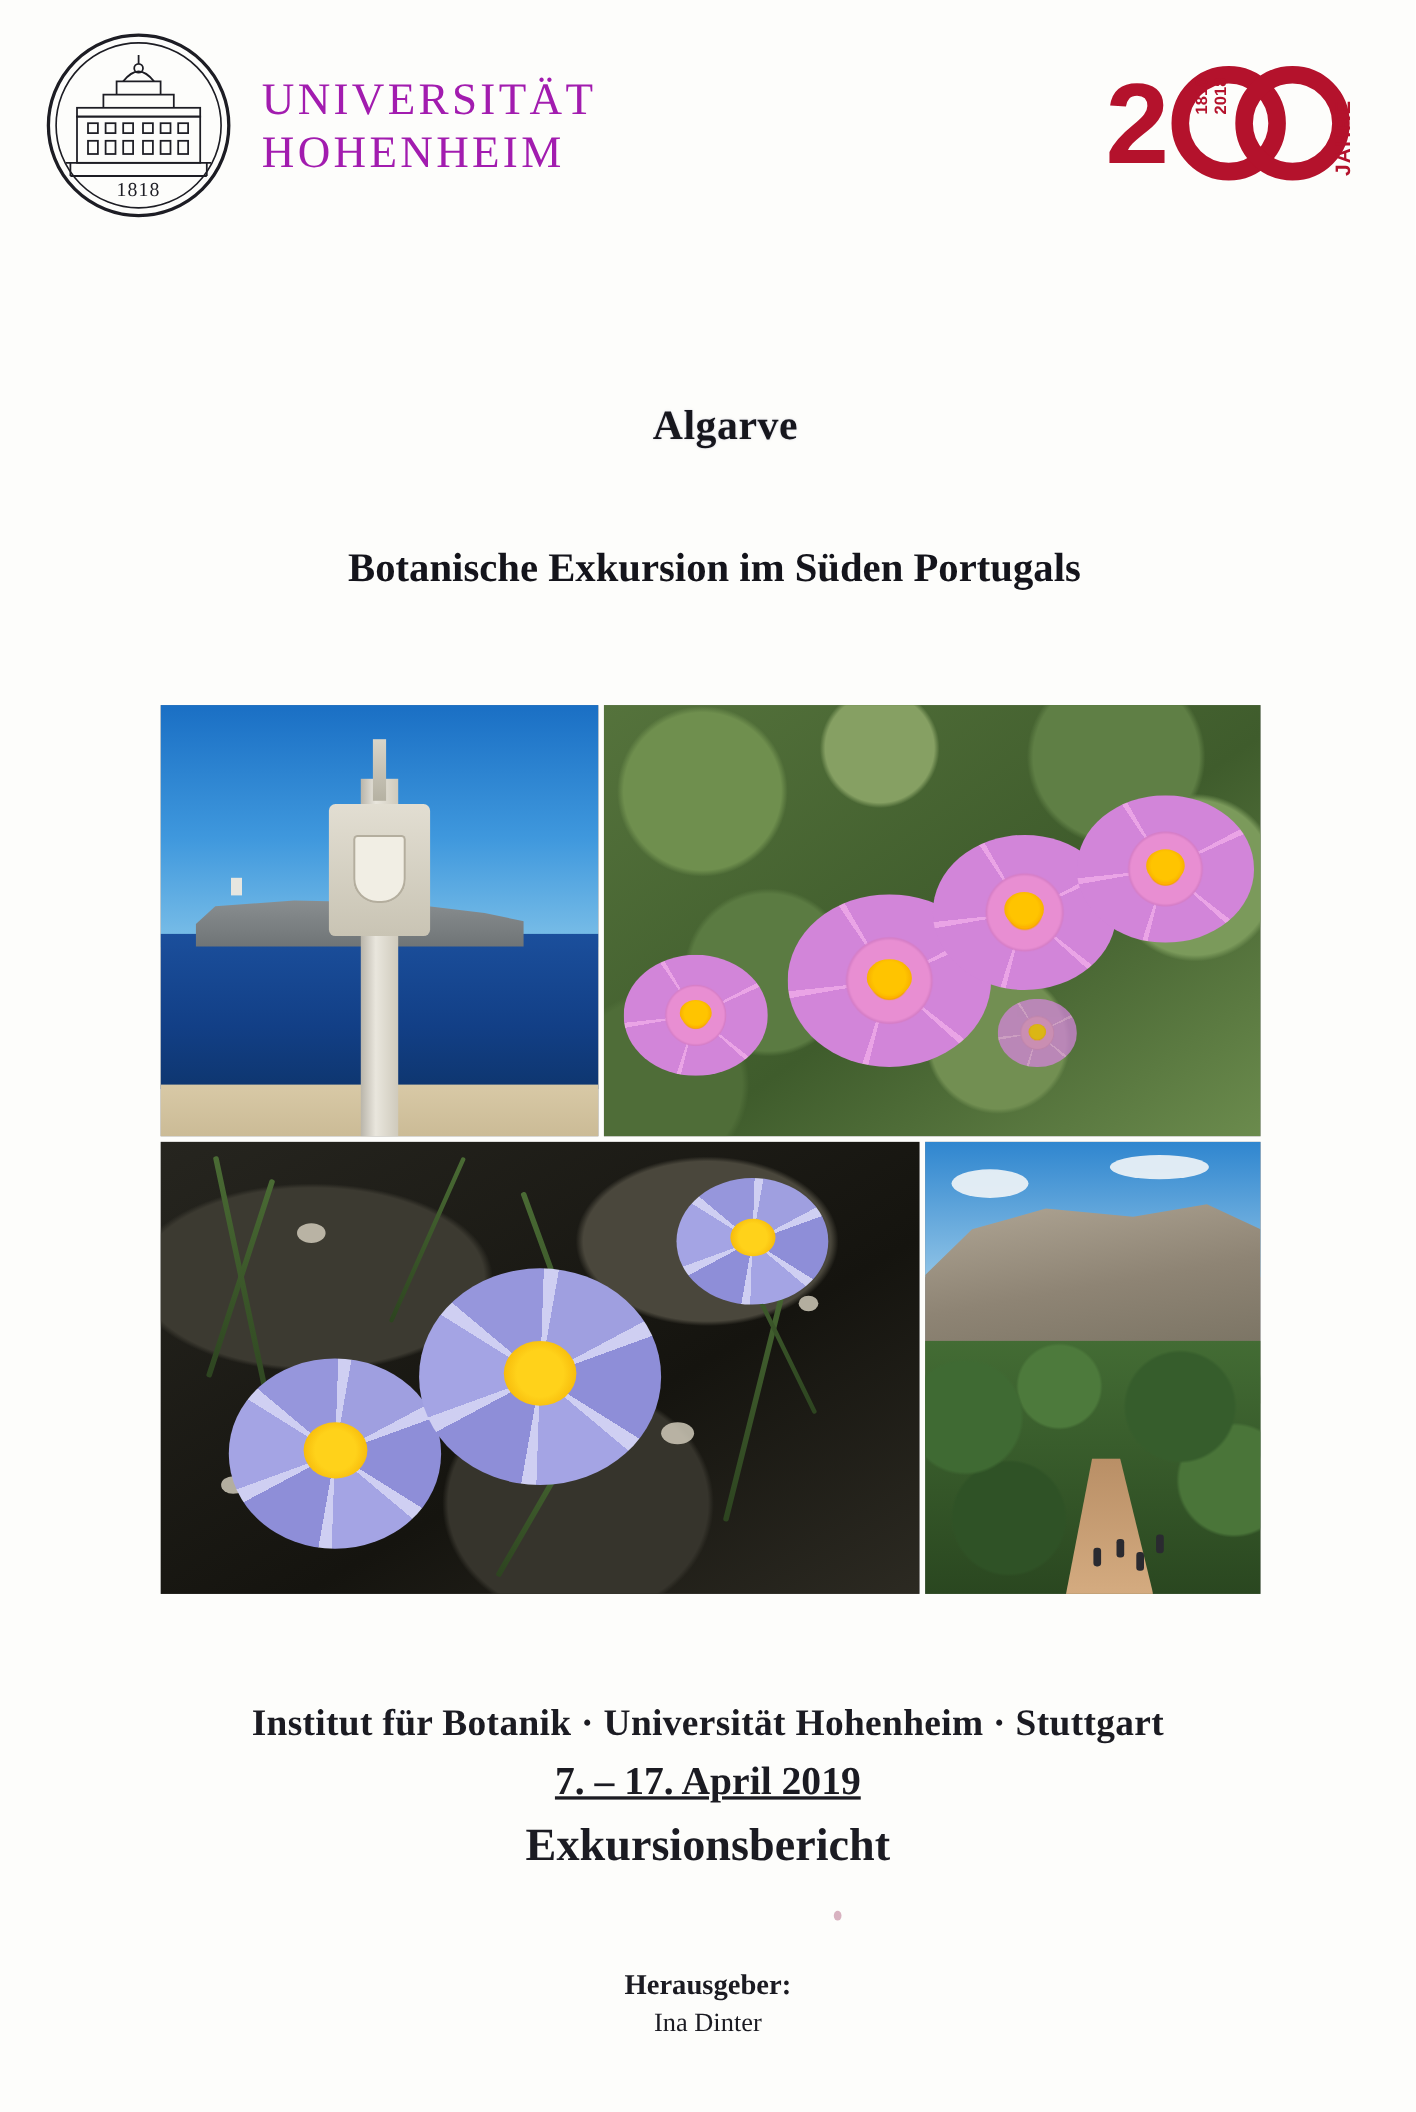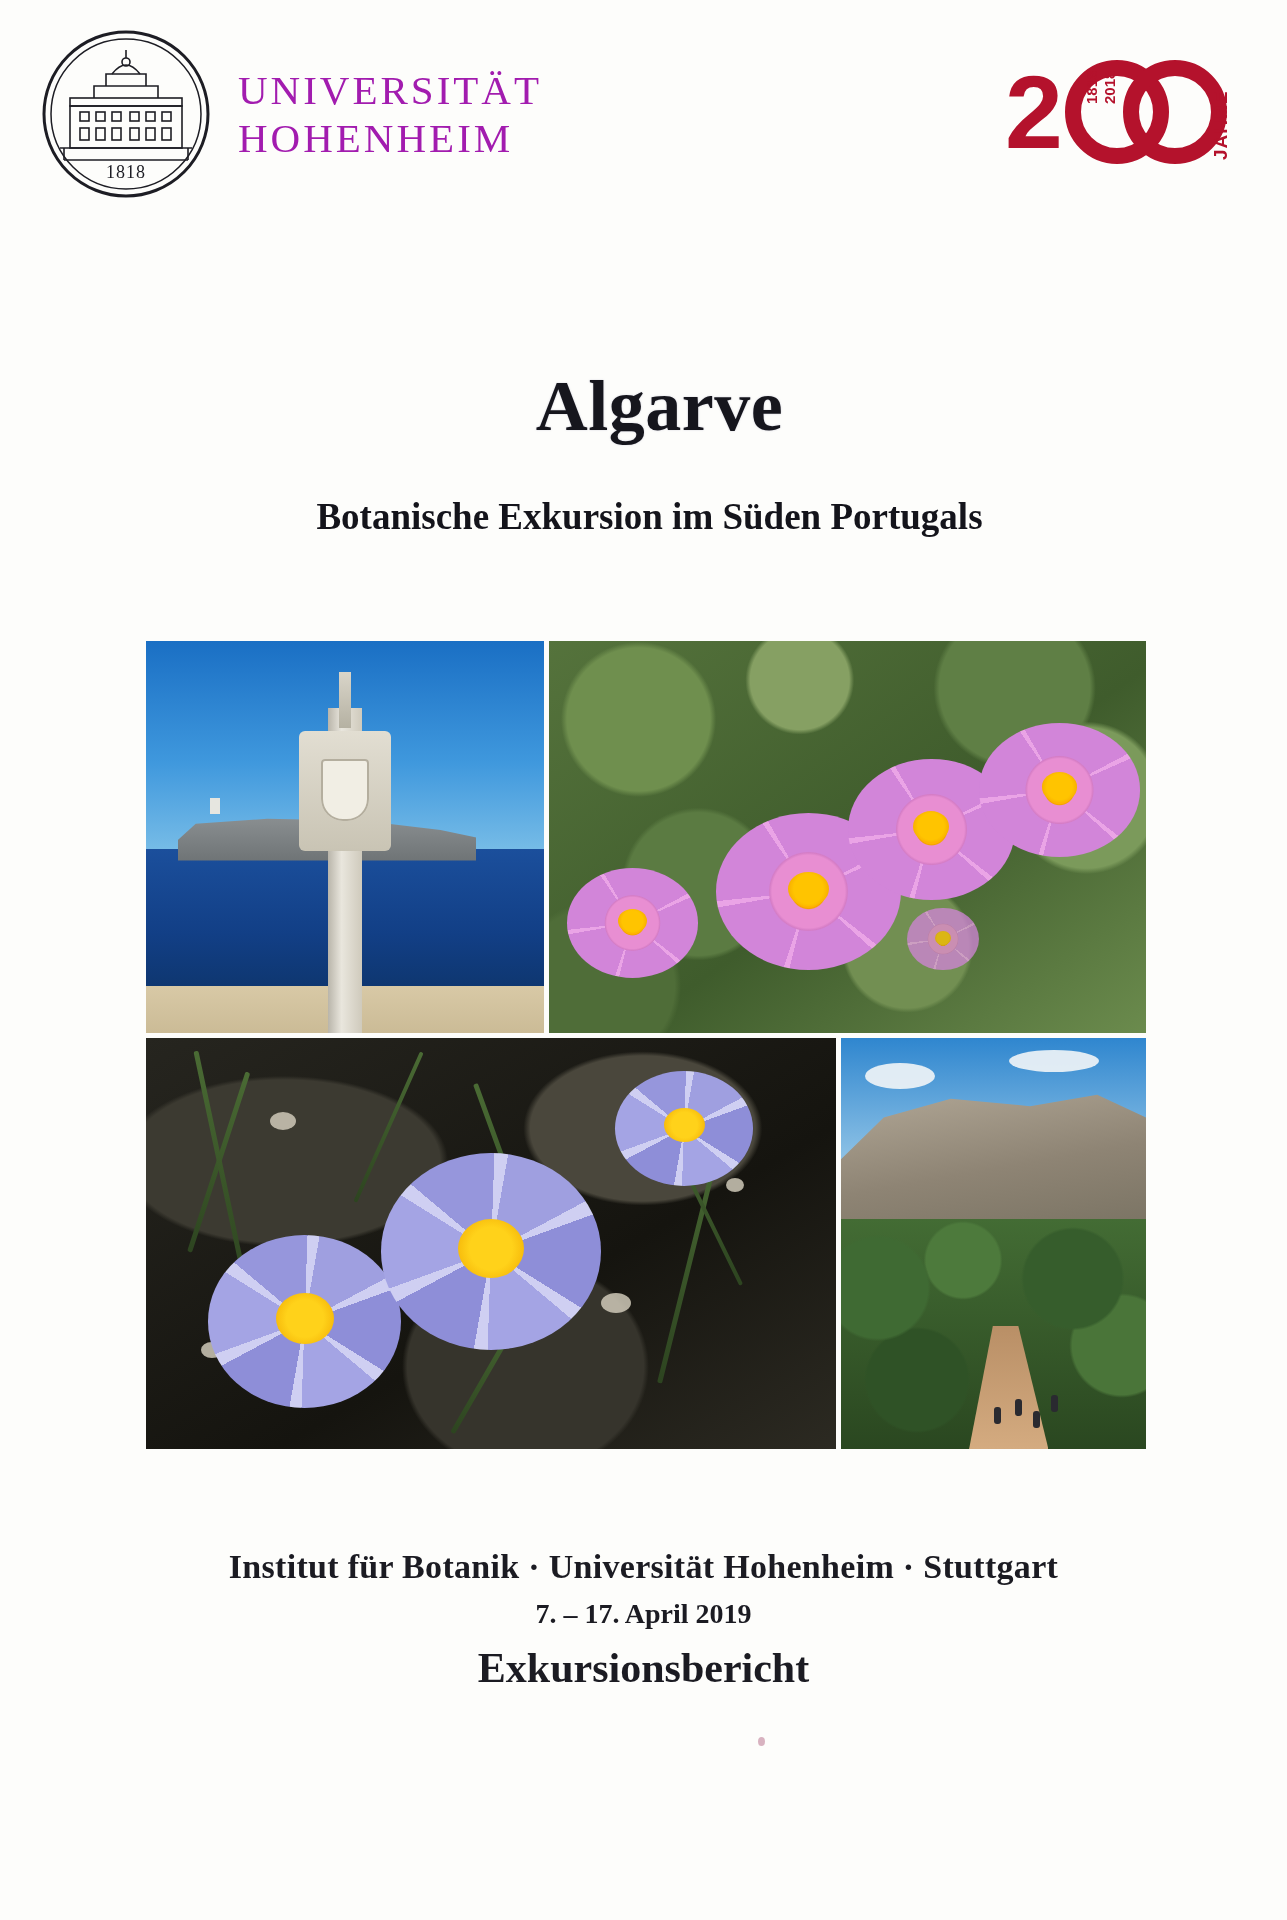--- a/index.html
+++ b/index.html
@@ -59,21 +59,21 @@
     height: 110px;
   }
 
   
   .title-main {
     position: absolute;
     top: 365px;
     left: 0;
     right: 0;
     text-align: center;
-    font-size: 72px;
+    font-size: 38px;
     font-weight: bold;
     letter-spacing: 0.5px;
     color: #16161d;
     text-shadow: 0 0 2px rgba(120,120,160,0.35);
     margin-left: 32px;
   }
   .title-sub {
     position: absolute;
     top: 495px;
     left: 0;
@@ -274,21 +274,21 @@
   .footer {
     position: absolute;
     left: 0; right: 0;
     top: 1548px;
     text-align: center;
   }
   .f-line1 {
     font-size: 34px; font-weight: bold; letter-spacing: .3px;
   }
   .f-line2 {
-    font-size: 28px; font-weight: bold; margin-top: 12px;
+    font-size: 36px; font-weight: bold; margin-top: 12px; text-decoration: underline;
   }
   .f-line3 {
     font-size: 42px; font-weight: bold; margin-top: 14px;
   }
   .editor {
     position: absolute;
     left: 0; right: 0;
     top: 1790px;
     text-align: center;
   }
@@ -424,14 +424,18 @@
   </div>
 
   <div class="footer">
     <div class="f-line1">Institut für Botanik · Universität Hohenheim · Stuttgart</div>
     <div class="f-line2">7. – 17. April 2019</div>
     <div class="f-line3">Exkursionsbericht</div>
   </div>
 
   <div class="speck" style="left:758px;top:1737px;"></div>
 
+  <div class="editor">
+    <div class="editor-label">Herausgeber:</div>
+    <div class="editor-name">Ina Dinter</div>
+  </div>
 
 </div>
 
 </body></html>

